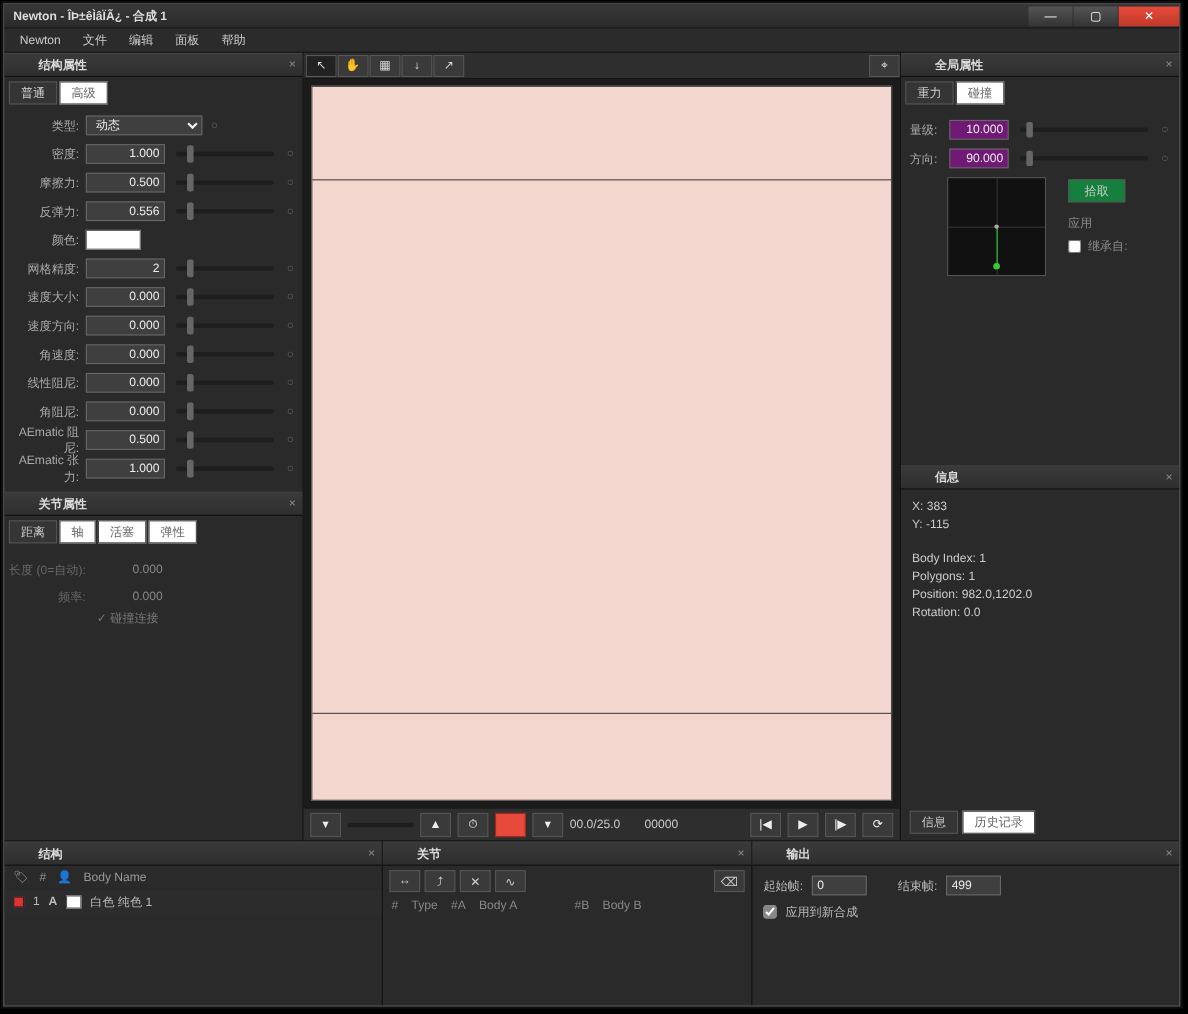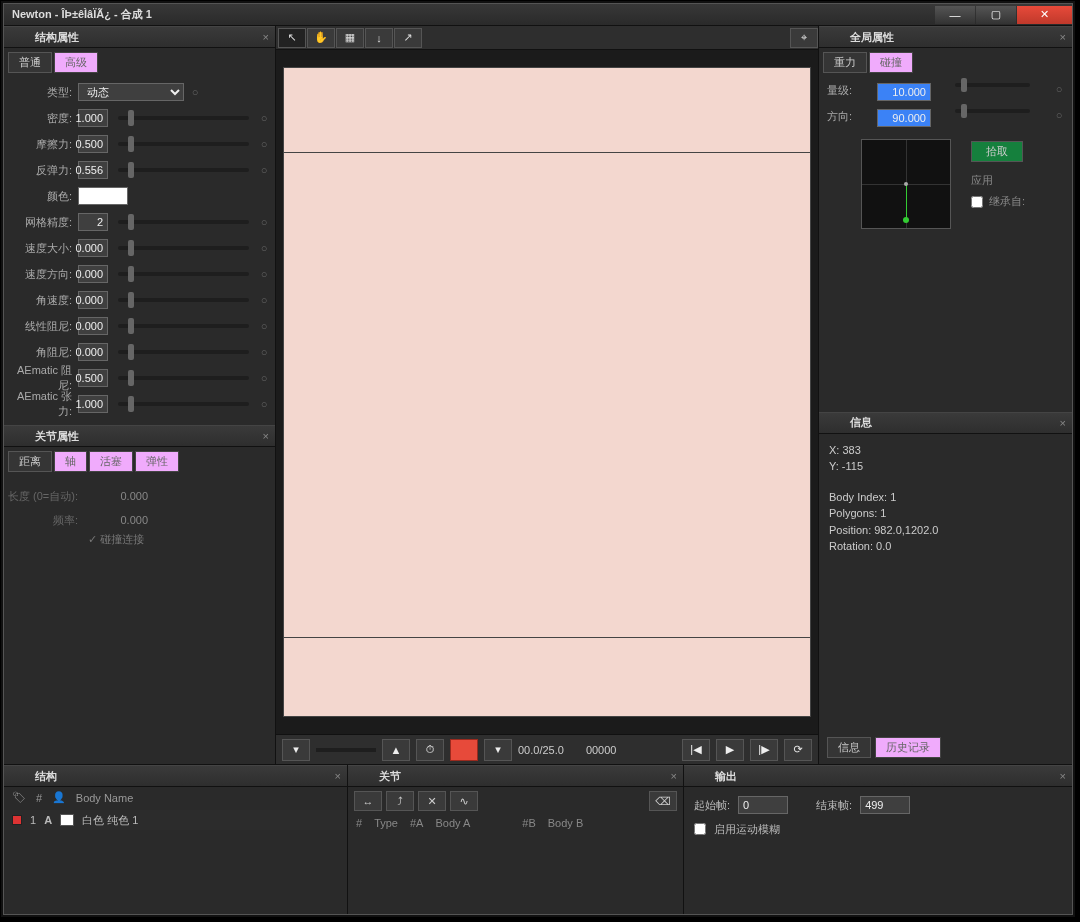--- a/index.html
+++ b/index.html
@@ -19,26 +19,26 @@
   .leftcol { width:272px; display:flex; flex-direction:column; border-right:1px solid #111; }
   .centercol { flex:1; display:flex; flex-direction:column; min-width:0; }
   .rightcol { width:254px; display:flex; flex-direction:column; border-left:1px solid #111; }
   
   .panelhdr { height:22px; background:linear-gradient(#3a3a3a,#2e2e2e); display:flex; align-items:center; justify-content:space-between; padding:0 6px; border-bottom:1px solid #111; border-top:1px solid #444; }
   .panelhdr .t { font-weight:bold; color:#ddd;padding-left:25px; }
   .panelhdr .x { color:#888; }
   
   .tabs { display:flex; gap:2px; padding:4px 4px 6px 4px; }
   .tab { padding:2px 10px; background:#353535; border:1px solid #555; color:#ccc; }
-  .tab.dim { color:#666; border-color:#444; background:#f0abfc;}
+  .tab.dim { color:#666; border-color:#444; background:#ffffff;}
   
   .proplist { padding:0 6px 8px 6px; }
   .prow { display:flex; align-items:center; height:26px; gap:6px; }
   .plabel { width:62px; text-align:right; color:#aaa; }
-  .pval { width:30px; height:18px; background:#3f3f3f; border:1px solid #666; color:#eee; display:flex; align-items:center; justify-content:flex-end; padding-right:4px; }
+  .pval { width:72px; height:18px; background:#3f3f3f; border:1px solid #666; color:#eee; display:flex; align-items:center; justify-content:flex-end; padding-right:4px; }
   .pcolor { width:50px; height:18px; background:#fff; border:1px solid #666; }
   .pslider { flex:1; height:4px; background:#1e1e1e; border-radius:2px; position:relative; margin:0 4px; }
   .pslider::after { content:""; position:absolute; width:6px; height:16px; background:#666; border-radius:2px; top:-6px; left:10px; }
   .pdot { width:10px; text-align:center; color:#666; }
   select.typesel { width:106px; height:18px; background:#3f3f3f; border:1px solid #666; color:#eee; padding-left:4px;}
   
   .jointbody { padding:6px 4px; color:#888;}
   .jointbody .jrow { display:flex; align-items:center; height:24px; gap:10px;}
   .jointbody .jl { width:70px; text-align:right; color:#666; }
   .jointbody .jv { width:60px; text-align:right; color:#888; }
@@ -54,23 +54,23 @@
   .canvas .hline1 { position:absolute; left:0; right:0; top:84px; height:1px; background:#444;}
   .canvas .hline2 { position:absolute; left:0; right:0; bottom:78px; height:1px; background:#444;}
   
   .timeline { height:30px; background:#2e2e2e; border-top:1px solid #111; display:flex; align-items:center; gap:6px; padding:0 6px;}
   .tlbtn { width:28px; height:22px; background:#3a3a3a; border:1px solid #555; display:flex; align-items:center; justify-content:center; color:#eee; }
   .tlbtn.rec { background:#e74a3a; border-color:#9a2a1e; }
   .tltxt { color:#ccc; }
   .gap { width:10px; }
   
   .globbody { padding:4px 8px 10px 8px; }
-  .grow { display:flex; align-items:flex-start; height:26px; gap:20px; }
+  .grow { display:flex; align-items:center; height:26px; gap:6px; }
   .glabel { width:30px; color:#aaa; }
-  .gval { width:54px; height:18px; background:#3b82f6; border:1px solid #666; color:#eee; display:flex; align-items:center; justify-content:flex-end; padding-right:4px;}
+  .gval { width:54px; height:18px; background:#701a75; border:1px solid #666; color:#eee; display:flex; align-items:center; justify-content:flex-end; padding-right:4px;}
   .gslider { flex:1; height:4px; background:#1e1e1e; border-radius:2px; margin:0 4px; position:relative;}
   .gslider::after { content:""; position:absolute; width:6px; height:14px; background:#666; border-radius:2px; top:-5px; left:6px;}
   .dirscope { width:90px; height:90px; border:1px solid #555; background:#111; margin:4px 6px 4px 34px; position:relative;}
   .dirscope .ch { position:absolute; left:0; right:0; top:50%; height:1px; background:#333;}
   .dirscope .cv { position:absolute; top:0; bottom:0; left:50%; width:1px; background:#333;}
   .dirscope .arrow { position:absolute; left:50%; top:50%; width:1px; height:35px; background:#3c3; }
   .dirscope .dot { position:absolute; left:calc(50% - 2px); top:calc(50% - 2px); width:4px; height:4px; background:#aaa; border-radius:50%;}
   .dirscope .dotend { position:absolute; left:calc(50% - 3px); top:calc(50% + 33px); width:6px; height:6px; background:#3c3; border-radius:50%;}
   .pickbtn { display:inline-block; padding:2px 14px; background:#15803d; border:1px solid #555; color:#ccc;}
   .chline { display:flex; align-items:center; gap:6px; padding:3px 0; color:#888;}
@@ -105,20 +105,27 @@
 
   <div class="titlebar">
     <span class="title">Newton - ÎÞ±êÌâÏÃ¿ - 合成 1</span>
     <div class="winbtns">
       <div class="winbtn">—</div>
       <div class="winbtn">▢</div>
       <div class="winbtn close">✕</div>
     </div>
   </div>
 
+  <div class="menubar">
+    <span>Newton</span>
+    <span>文件</span>
+    <span>编辑</span>
+    <span>面板</span>
+    <span>帮助</span>
+  </div>
 
   <div class="mainrow">
 
     <div class="leftcol">
 
       <div class="panelhdr">
         <span class="t">结构属性</span>
         <span class="x">×</span>
       </div>
       <div class="tabs">
@@ -378,19 +385,19 @@
       </div>
       <div class="outbody">
         <div class="orow">
           <span>起始帧:</span>
           <span class="obox">0</span>
           <span style="width:12px"></span>
           <span>结束帧:</span>
           <span class="obox">499</span>
         </div>
         <div class="orow">
-            <input type="checkbox" style=""> 
-            <span>启用运动模糊</span>
+            <input type="checkbox" checked="" style=""> 
+            <span>应用到新合成</span>
           </div>
       </div>
     </div>
   </div>
 </div>
 
 </body></html>

